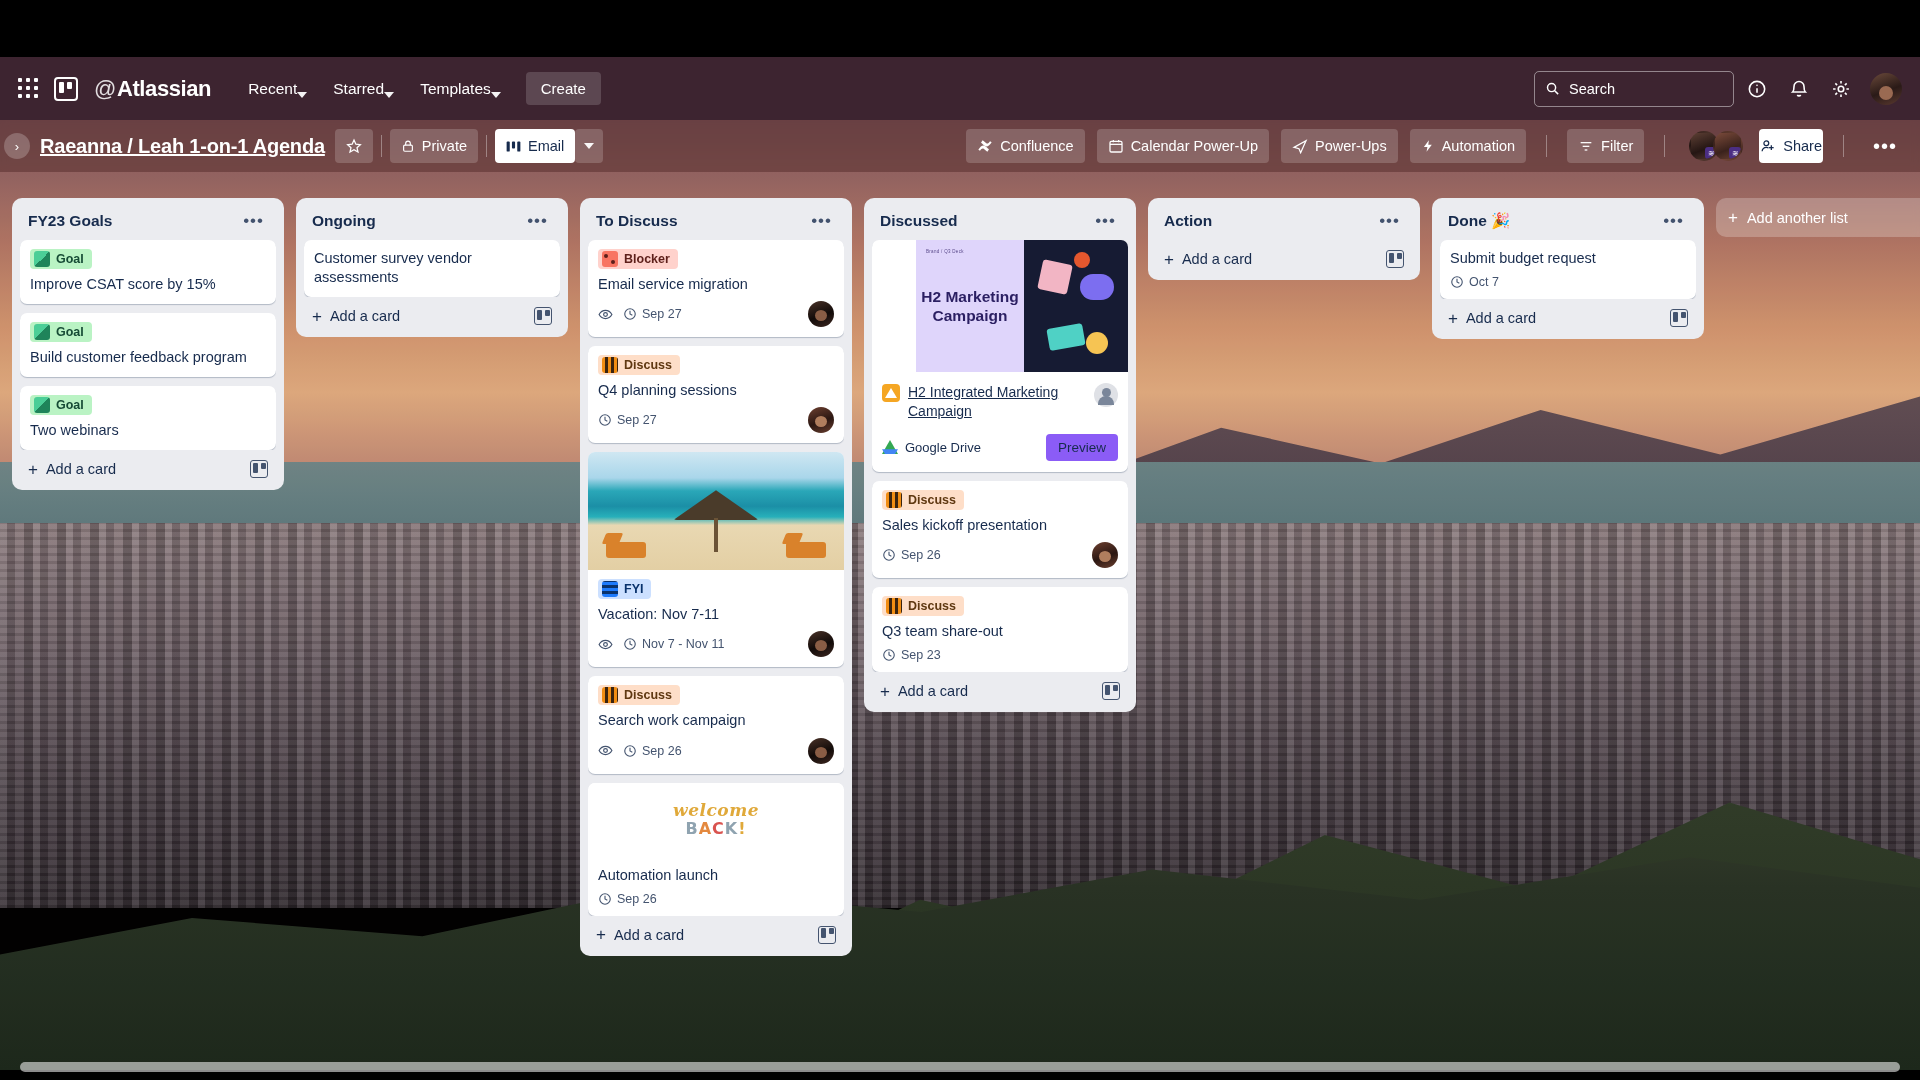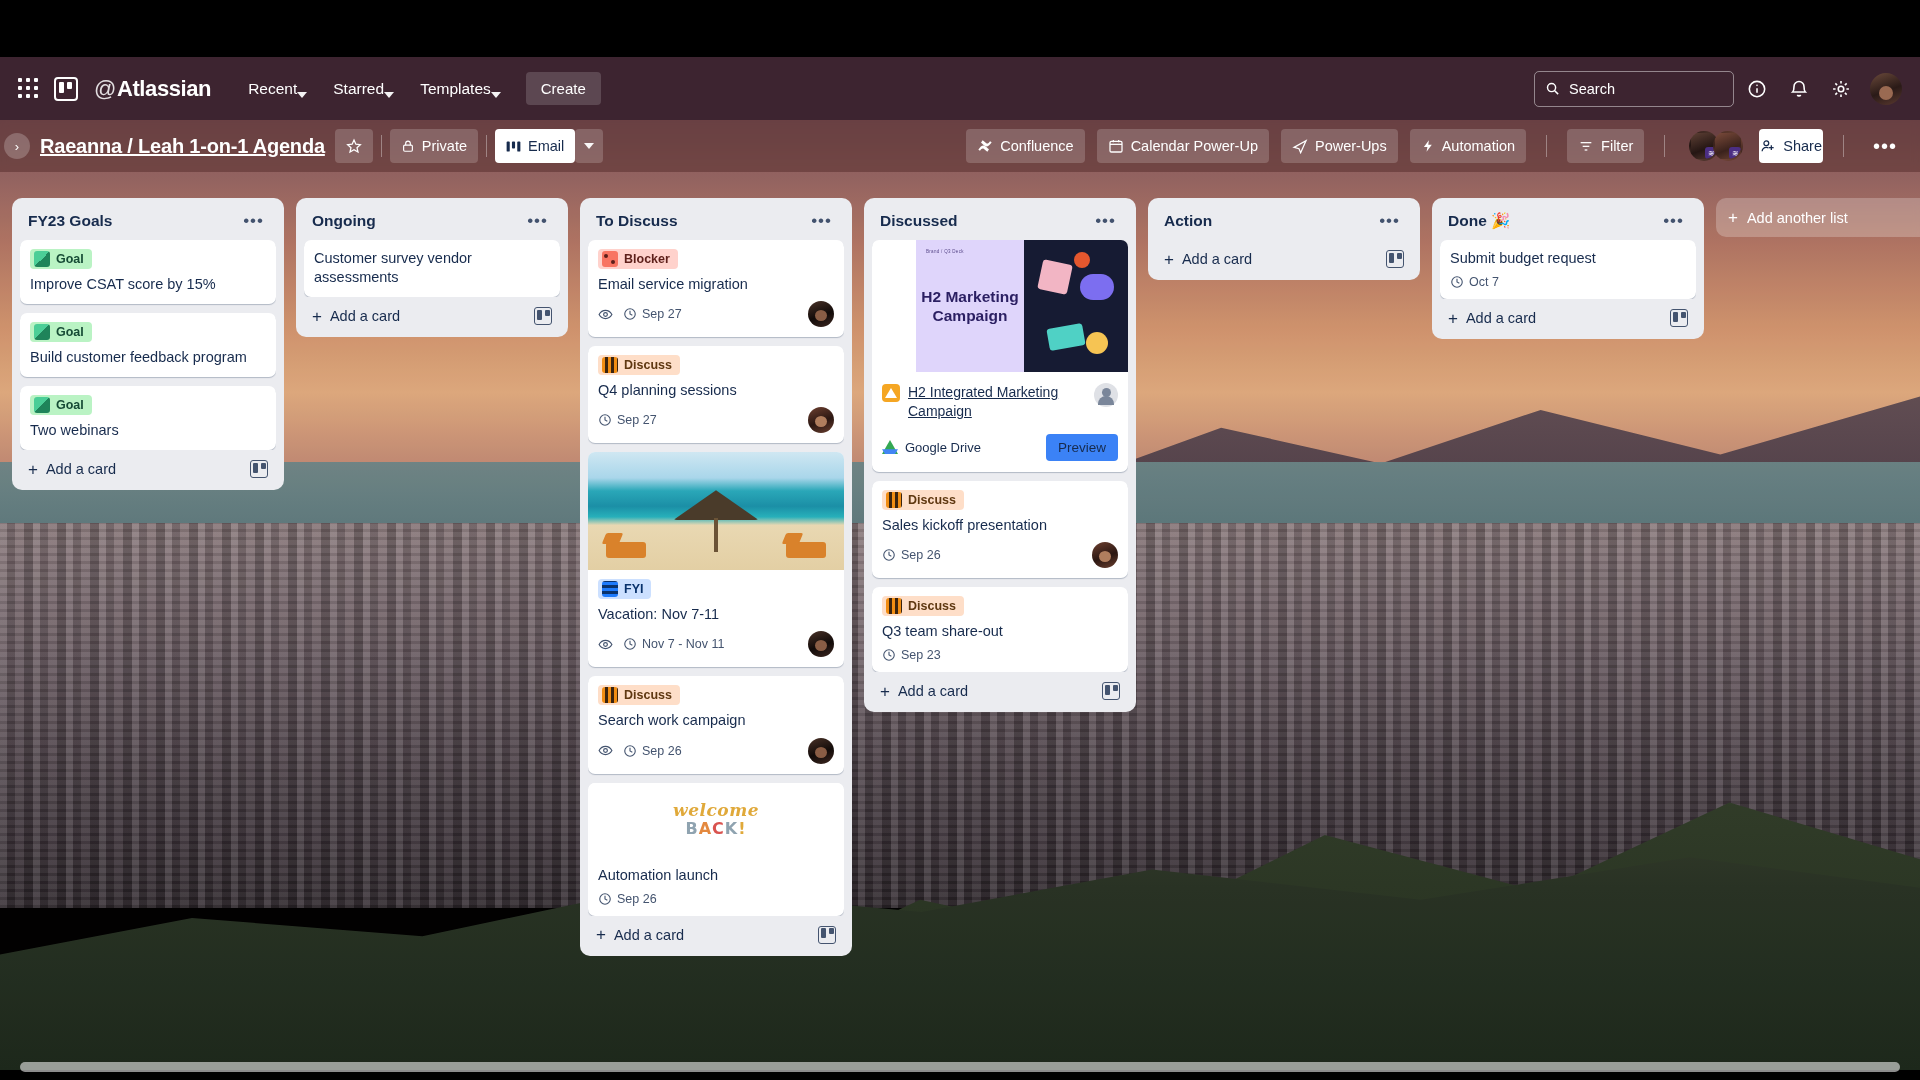--- a/index.html
+++ b/index.html
@@ -205,21 +205,21 @@
   .attach-avatar { width:24px;height:24px;border-radius:50%;background:#dfe1e6; margin-left:auto; flex:none; position:relative;}
   .attach-avatar:before{content:"";position:absolute;left:7.5px;top:5px;width:9px;height:9px;border-radius:50%;background:#7a869a;}
   .attach-avatar:after{content:"";position:absolute;left:4px;bottom:2px;width:16px;height:9px;border-radius:8px 8px 0 0;background:#7a869a;}
   .attach-foot { display:flex; align-items:center; margin-top:13px; }
   .gdrive-tri { width:16px;height:14px; margin-right:7px; position:relative; flex:none;}
   .gdrive-tri:before{content:"";position:absolute;left:0;top:0;width:0;height:0;
      border-left:8px solid transparent;border-right:8px solid transparent;border-bottom:14px solid #34a853;}
   .gdrive-tri:after{content:"";position:absolute;left:0;bottom:0;width:16px;height:5px;background:#4285f4;
      clip-path:polygon(0 0,100% 0,80% 100%,20% 100%);}
   .gdrive-label{ font-size:13px; color:#172b4d; }
-  .preview-btn { margin-left:auto; background:#3b82f6; color:#172b4d; font-size:13.5px; font-weight:500; padding:6px 12px; border-radius:4px; cursor:pointer;}
+  .preview-btn { margin-left:auto; background:#8b5cf6; color:#172b4d; font-size:13.5px; font-weight:500; padding:6px 12px; border-radius:4px; cursor:pointer;}
 
   .add-list {
     width:272px; min-width:272px; background:rgba(255,255,255,.24); backdrop-filter:blur(3px);
     border-radius:10px; padding:11px 12px; color:#fff; font-size:14.5px; display:flex; align-items:center; gap:9px; cursor:pointer;
   }
 
   
   .hscroll { position:absolute; left:0; bottom:8px; width:1920px; height:10px; z-index:35; }
   .hscroll .thumb { height:10px; background:rgba(255,255,255,.55); border-radius:5px; width:1880px; margin:0 20px; }
 

